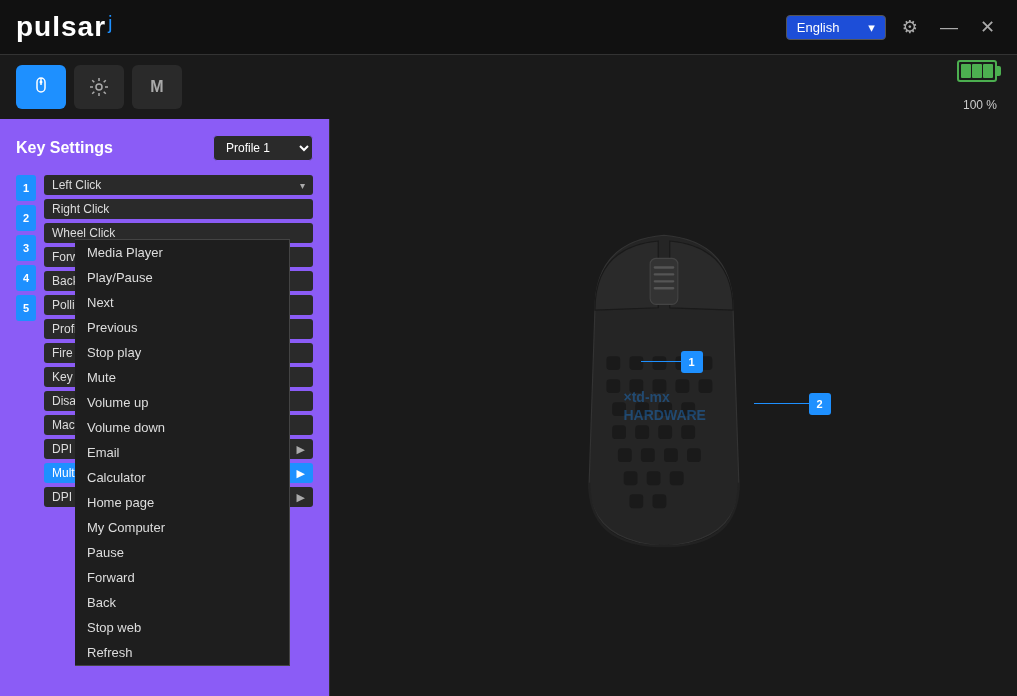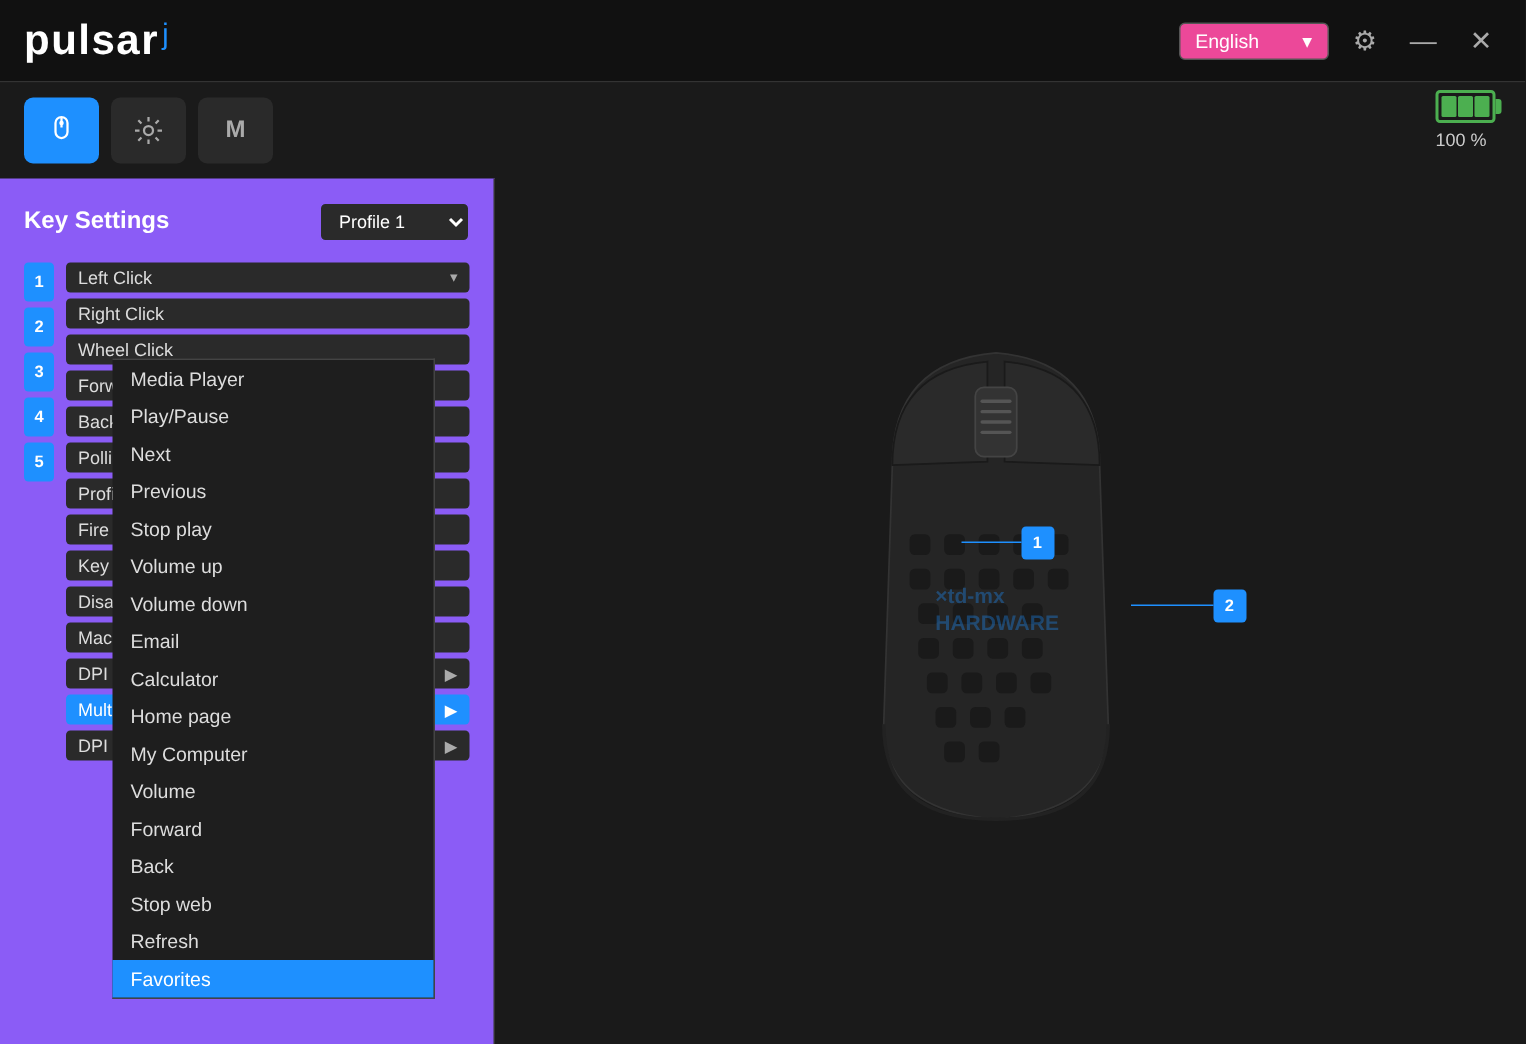--- a/index.html
+++ b/index.html
@@ -37,21 +37,21 @@
       color: #1e90ff;
       font-size: 28px;
       margin-left: 2px;
     }
     .header-right {
       display: flex;
       align-items: center;
       gap: 10px;
     }
     .lang-select {
-      background: #ec4899;
+      background: #1d4ed8;
       border: 1px solid #555;
       color: #fff;
       padding: 4px 10px;
       border-radius: 4px;
       font-size: 13px;
       cursor: pointer;
       display: flex;
       align-items: flex-start;
       gap: 6px;
       min-width: 100px;
@@ -66,22 +66,22 @@
       padding: 4px 6px;
     }
 
     
     .battery-area {
       position: absolute;
       top: 60px;
       right: 20px;
       display: flex;
       flex-direction: column;
-      align-items: flex-start;
-      gap: 4px;
+      align-items: flex-end;
+      gap: 16px;
     }
     .battery-icon {
       width: 40px;
       height: 22px;
       border: 2px solid #4caf50;
       border-radius: 3px;
       position: relative;
       display: flex;
       align-items: center;
       padding: 2px;
@@ -397,54 +397,54 @@
         <div class="dropdown-item">
             <span>Next</span>
           </div>
         <div class="dropdown-item">
             <span>Previous</span>
           </div>
         <div class="dropdown-item">
             <span>Stop play</span>
           </div>
         <div class="dropdown-item">
+            <span>Mute</span>
+          </div>
+        <div class="dropdown-item">
             <span>Volume up</span>
           </div>
         <div class="dropdown-item">
             <span>Volume down</span>
           </div>
         <div class="dropdown-item">
             <span>Email</span>
           </div>
         <div class="dropdown-item">
             <span>Calculator</span>
           </div>
         <div class="dropdown-item">
             <span>Home page</span>
           </div>
         <div class="dropdown-item">
             <span>My Computer</span>
           </div>
         <div class="dropdown-item">
-            <span>Volume</span>
+            <span>Pause</span>
           </div>
         <div class="dropdown-item">
             <span>Forward</span>
           </div>
         <div class="dropdown-item">
             <span>Back</span>
           </div>
         <div class="dropdown-item">
             <span>Stop web</span>
           </div>
         <div class="dropdown-item">
             <span>Refresh</span>
-          </div>
-        <div class="dropdown-item highlighted" style="background:#1e90ff;color:#fff;">
-            <span>Favorites</span>
           </div>
       </div>
     </div>
 
   </div>
 
   <div class="mouse-area">
 
     <div style="position:relative;width:300px;height:400px;">
       <svg viewBox="0 0 200 330" width="240" height="380" style="position:absolute;left:20px;top:10px;">

